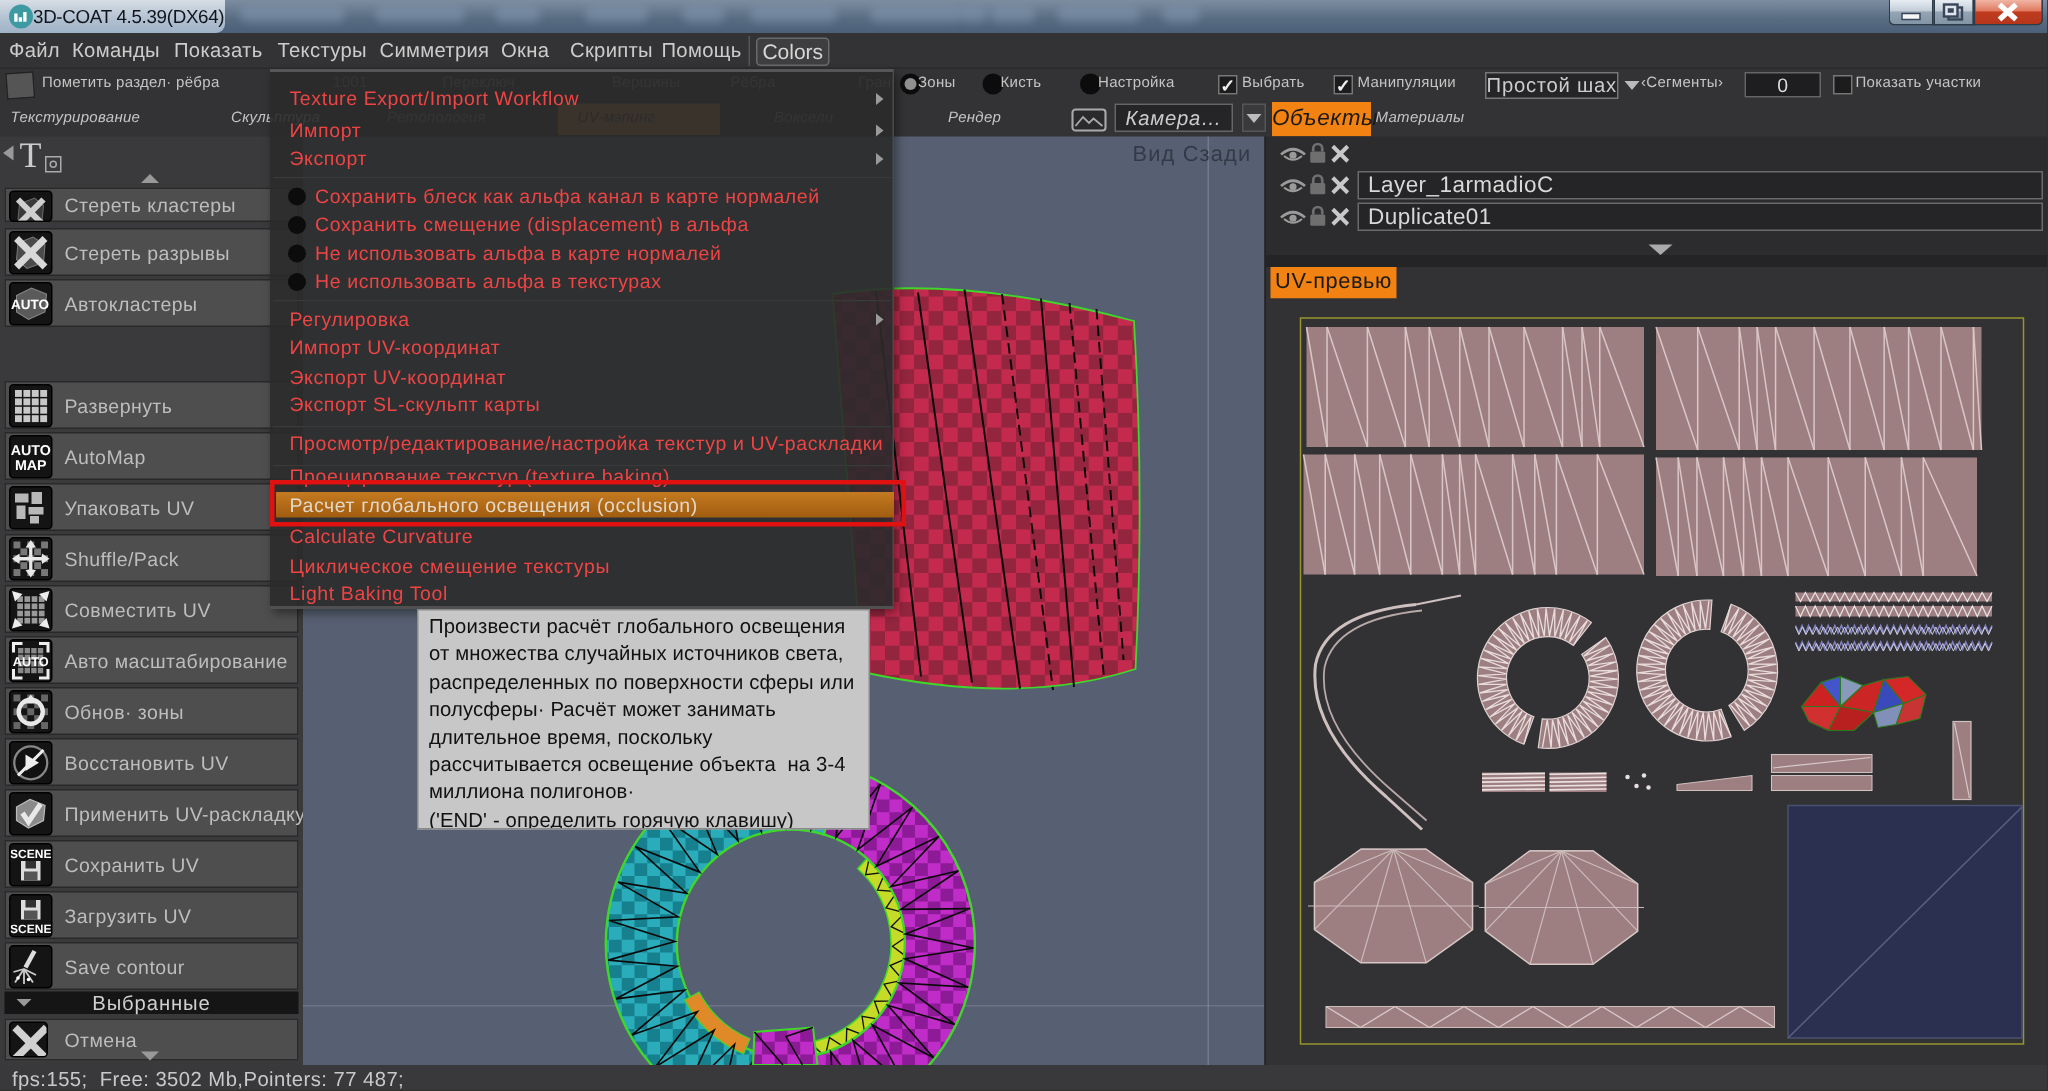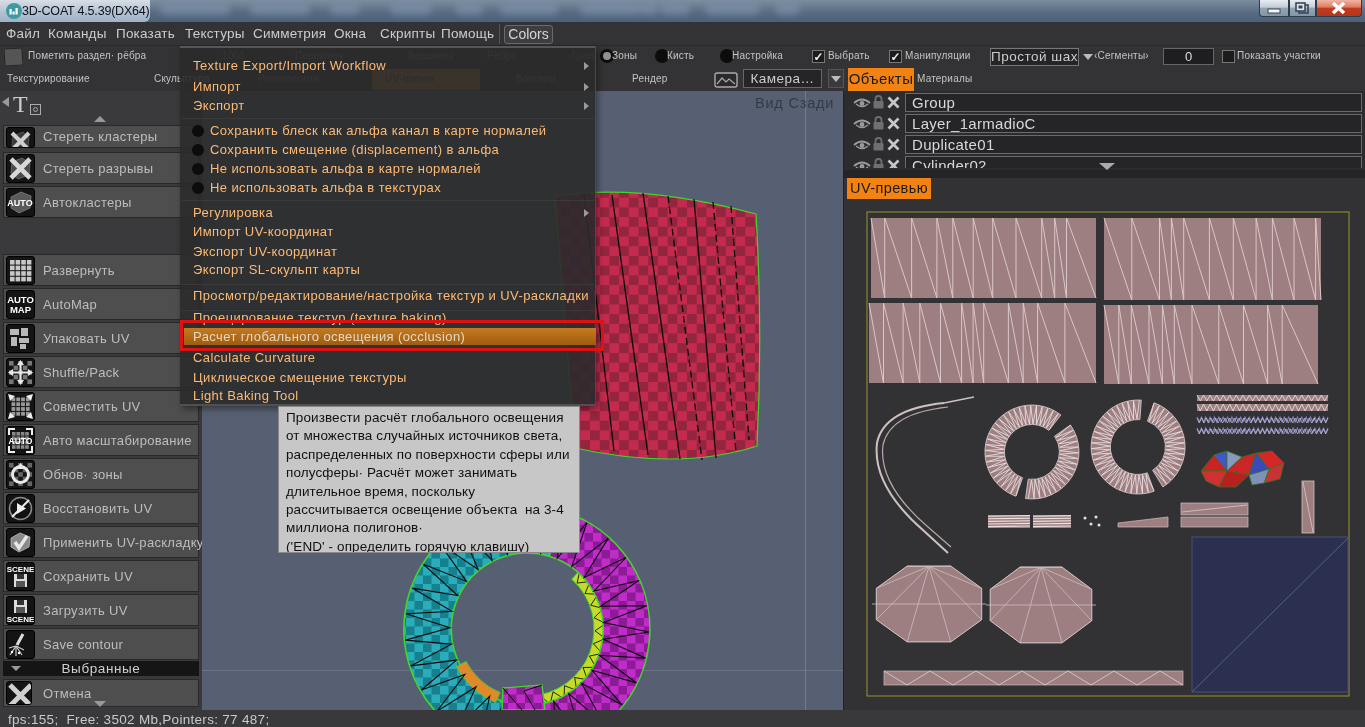--- a/index.html
+++ b/index.html
@@ -15,42 +15,42 @@
 .wbtn{position:absolute;top:0;height:17px;border:1px solid #2e3b49;border-top:none;}
 #btnmin{left:1259px;width:30px;background:linear-gradient(#e8edf2,#c3cdd8 45%,#95a5b4 50%,#8295a6);border-bottom-left-radius:4px;}
 #btnmax{left:1289px;width:27px;background:linear-gradient(#e8edf2,#c3cdd8 45%,#95a5b4 50%,#8295a6);}
 #btncls{left:1316px;width:46px;background:linear-gradient(#f0b5a5,#e07a5f 45%,#c03b1f 50%,#b5361c);border-bottom-right-radius:4px;}
 
 #menubar{left:0;top:22px;width:1365px;height:24px;background:#333335;border-bottom:1px solid #2a2a2c;}
 .mitem{position:absolute;top:4px;color:#cccccc;font-size:13.5px;letter-spacing:0.2px;}
 #colorsbtn{position:absolute;left:504px;top:3px;width:49px;height:19px;background:#3e3e40;border:1px solid #6a6a6c;border-radius:3px;color:#d6d6d6;font-size:14px;text-align:center;line-height:17px;}
 
 #row1{left:0;top:46px;width:1365px;height:22px;background:#333335;}
-#row2{left:0;top:68px;width:1201px;height:23px;background:#333335;}
+#row2{left:0;top:68px;width:1201px;height:23px;background:#333335;font-style:italic;}
 .radio{position:absolute;top:3px;width:14px;height:14px;border-radius:50%;background:#0c0c0c;}
 .rsel{position:absolute;top:6px;width:8px;height:8px;border-radius:50%;background:#8f8f8f;}
 .check{position:absolute;top:4px;width:13px;height:13px;background:#1c1c1c;border:1px solid #777;color:#eee;font-size:12px;line-height:13px;text-align:center;font-weight:bold;}
 .dim{color:#8f8f8f;}
 
 #sidebar{left:0;top:91px;width:202px;height:619px;background:#3a3a3c;}
 .sbtn{position:absolute;left:3px;width:196px;height:32px;background:#4e4e4e;border:1px solid #292929;}
 .sico{position:absolute;left:2px;top:1px;width:29px;height:29px;background:#141414;border:1px solid #000;border-radius:3px;overflow:hidden;}
 .slab{position:absolute;left:39px;top:8px;color:#bdbdbd;font-size:13px;letter-spacing:0.3px;white-space:nowrap;}
 
 #viewport{left:202px;top:91px;width:641px;height:619px;background:#576072;}
 
 #rpanel{left:843px;top:91px;width:522px;height:619px;background:#323234;border-left:1px solid #222;}
 .orow{position:absolute;left:0;width:522px;height:21px;}
 .ofield{position:absolute;left:61px;top:0px;width:457px;height:19px;background:#252527;border:1px solid #6a6a6a;color:#d8d8d8;font-size:15px;padding-left:6px;line-height:17px;letter-spacing:0.3px;}
 .tab-or{position:absolute;background:#f28211;color:#1a1a1a;font-size:15px;letter-spacing:0.4px;text-align:center;}
 
 #statusbar{left:0;top:710px;width:1365px;height:17px;background:#39393b;color:#c9c9c9;font-size:13.5px;letter-spacing:0.3px;}
 
 #dmenu{left:180px;top:46px;width:416px;height:360px;background:rgba(43,43,44,0.91);border-top:2px solid #565656;border-bottom:2px solid #505050;border-right:1px solid #4a4a4a;box-shadow:2px 3px 6px rgba(0,0,0,0.4);}
-.dmi{position:absolute;left:13px;color:#fdba74;font-size:13px;letter-spacing:0.4px;white-space:nowrap;}
+.dmi{position:absolute;left:13px;color:#ef4444;font-size:13px;letter-spacing:0.4px;white-space:nowrap;}
 .dsep{position:absolute;left:2px;width:412px;height:1px;background:#1f1f1f;border-bottom:1px solid #3a3a3a;}
 .darrow{position:absolute;width:0;height:0;border-left:5px solid #9a9a9a;border-top:4px solid transparent;border-bottom:4px solid transparent;}
 .bull{position:absolute;left:12px;width:12px;height:12px;border-radius:50%;background:#0c0c0c;}
 #orangeitem{position:absolute;left:184px;top:328px;width:412px;height:17px;background:linear-gradient(#c47a20,#a05c10);}
 #redbox{position:absolute;left:180px;top:320px;width:424px;height:31px;border:3px solid #e01111;}
 
 #tooltip{left:278px;top:406px;width:302px;height:147px;background:#c7c7c7;border:1px solid #8a8a8a;color:#111;font-size:13.5px;letter-spacing:0.1px;line-height:18.4px;padding:2px 0 0 7px;white-space:nowrap;overflow:hidden;}
 </style></head><body>
 <div id="root">
 <div id="titlebar" class="ab">
@@ -493,21 +493,20 @@
 <svg class="ab" style="left:28px;top:2px;" width="13" height="14">
             <rect x="1.5" y="6" width="10" height="7.5" rx="1" fill="#6f6f6f"></rect>
             <path d="M3.5,6 V4 a3,3 0 0 1 6,0 V6" fill="none" stroke="#6f6f6f" stroke-width="1.8"></path>
           </svg>
 <svg class="ab" style="left:43px;top:3px;" width="13" height="13">
             <g stroke="#c8c8c8" stroke-width="2.6">
               <line x1="1.5" y1="1.5" x2="11.5" y2="11.5"></line>
               <line x1="11.5" y1="1.5" x2="1.5" y2="11.5"></line>
             </g>
           </svg>
-<div class="ofield">Group</div>
 </div>
 <div class="orow" style="top:23px;">
 <svg class="ab" style="left:9px;top:3px;" width="18" height="14">
             <path d="M1,7 Q9,0 17,7" fill="none" stroke="#9a9a9a" stroke-width="1.8"></path>
             <path d="M3,8 Q9,13 15,8" fill="none" stroke="#9a9a9a" stroke-width="1.3"></path>
             <circle cx="9" cy="7.5" r="2.4" fill="#9a9a9a"></circle>
           </svg>
 <svg class="ab" style="left:28px;top:2px;" width="13" height="14">
             <rect x="1.5" y="6" width="10" height="7.5" rx="1" fill="#6f6f6f"></rect>
             <path d="M3.5,6 V4 a3,3 0 0 1 6,0 V6" fill="none" stroke="#6f6f6f" stroke-width="1.8"></path>
@@ -530,38 +529,20 @@
             <rect x="1.5" y="6" width="10" height="7.5" rx="1" fill="#6f6f6f"></rect>
             <path d="M3.5,6 V4 a3,3 0 0 1 6,0 V6" fill="none" stroke="#6f6f6f" stroke-width="1.8"></path>
           </svg>
 <svg class="ab" style="left:43px;top:3px;" width="13" height="13">
             <g stroke="#c8c8c8" stroke-width="2.6">
               <line x1="1.5" y1="1.5" x2="11.5" y2="11.5"></line>
               <line x1="11.5" y1="1.5" x2="1.5" y2="11.5"></line>
             </g>
           </svg>
 <div class="ofield">Duplicate01</div>
-</div>
-<div class="orow" style="top:65px;">
-<svg class="ab" style="left:9px;top:3px;" width="18" height="14">
-            <path d="M1,7 Q9,0 17,7" fill="none" stroke="#9a9a9a" stroke-width="1.8"></path>
-            <path d="M3,8 Q9,13 15,8" fill="none" stroke="#9a9a9a" stroke-width="1.3"></path>
-            <circle cx="9" cy="7.5" r="2.4" fill="#9a9a9a"></circle>
-          </svg>
-<svg class="ab" style="left:28px;top:2px;" width="13" height="14">
-            <rect x="1.5" y="6" width="10" height="7.5" rx="1" fill="#6f6f6f"></rect>
-            <path d="M3.5,6 V4 a3,3 0 0 1 6,0 V6" fill="none" stroke="#6f6f6f" stroke-width="1.8"></path>
-          </svg>
-<svg class="ab" style="left:43px;top:3px;" width="13" height="13">
-            <g stroke="#c8c8c8" stroke-width="2.6">
-              <line x1="1.5" y1="1.5" x2="11.5" y2="11.5"></line>
-              <line x1="11.5" y1="1.5" x2="1.5" y2="11.5"></line>
-            </g>
-          </svg>
-<div class="ofield">Cylinder02</div>
 </div>
 </div>
 <div class="ab" style="left:255px;top:72px;width:0;height:0;border-top:7px solid #aaa;border-left:8px solid transparent;border-right:8px solid transparent;"></div>
 <div class="ab" style="left:0;top:79px;width:522px;height:8px;background:#242426;"></div>
 <div class="tab-or" style="left:3px;top:87px;width:84px;height:21px;line-height:20px;font-size:14.5px;">UV-превью</div>
 <div class="ab" style="left:0;top:108px;width:522px;height:511px;background:#323234;"></div>
 <svg class="ab" style="left:0;top:108px;" width="522" height="511">
         <rect x="23" y="13" width="482" height="484" fill="none" stroke="#97952c" stroke-width="1"></rect>
         <g>
           <rect x="27" y="19" width="225" height="80" fill="#9e7f81"></rect>

